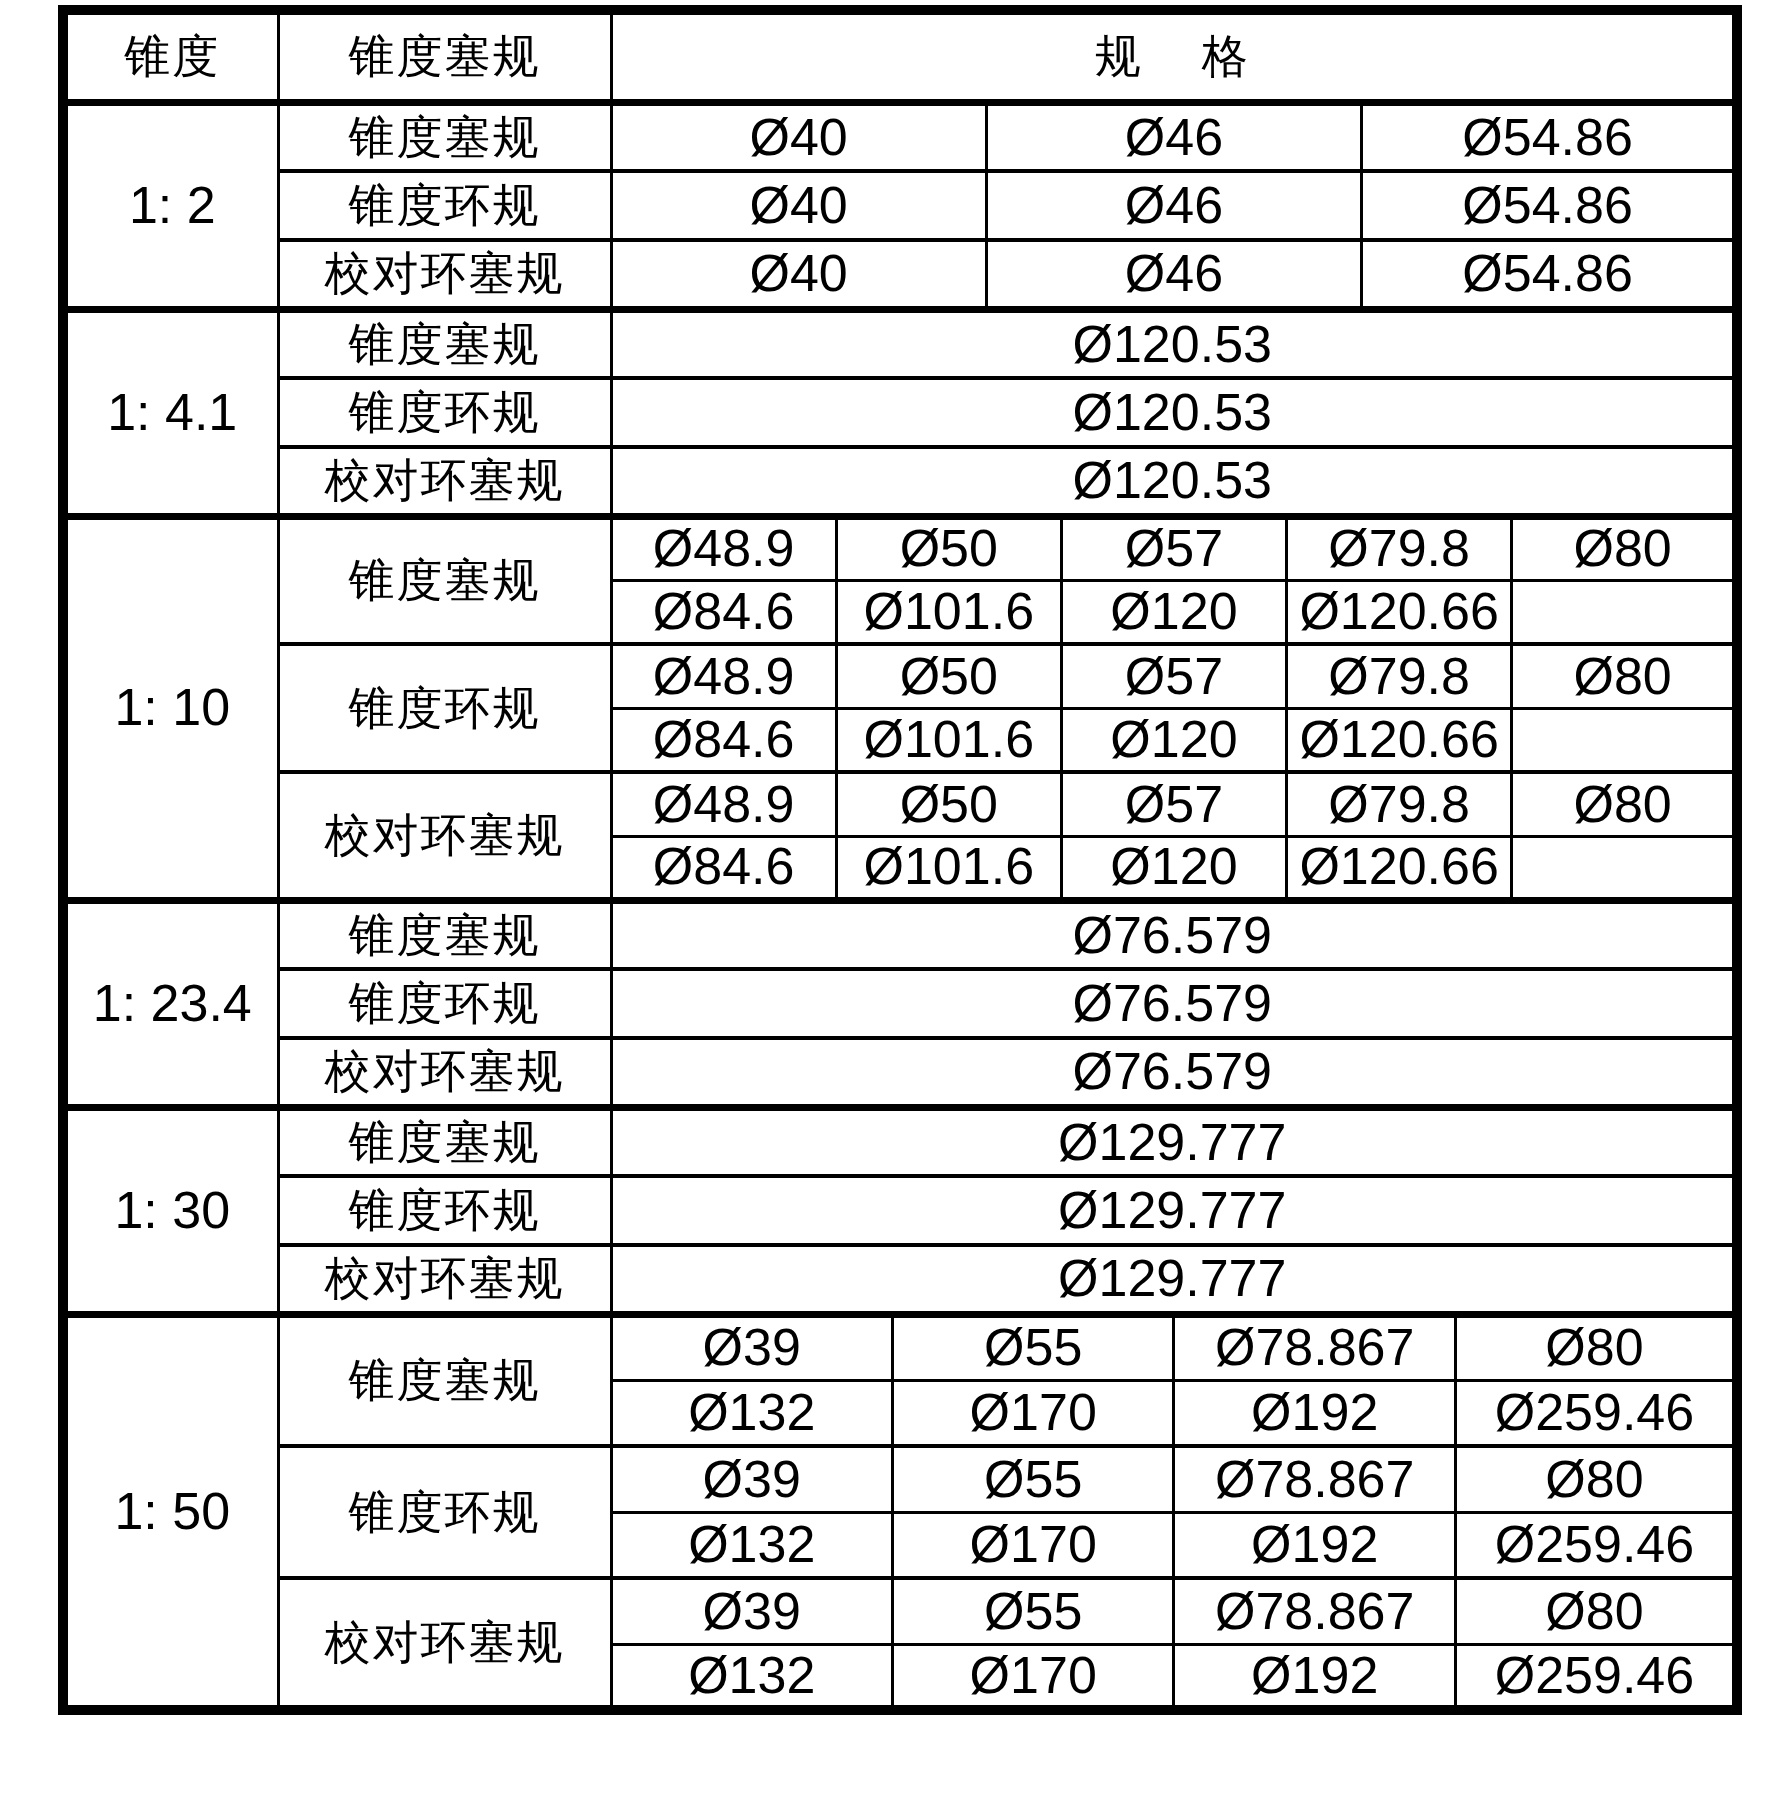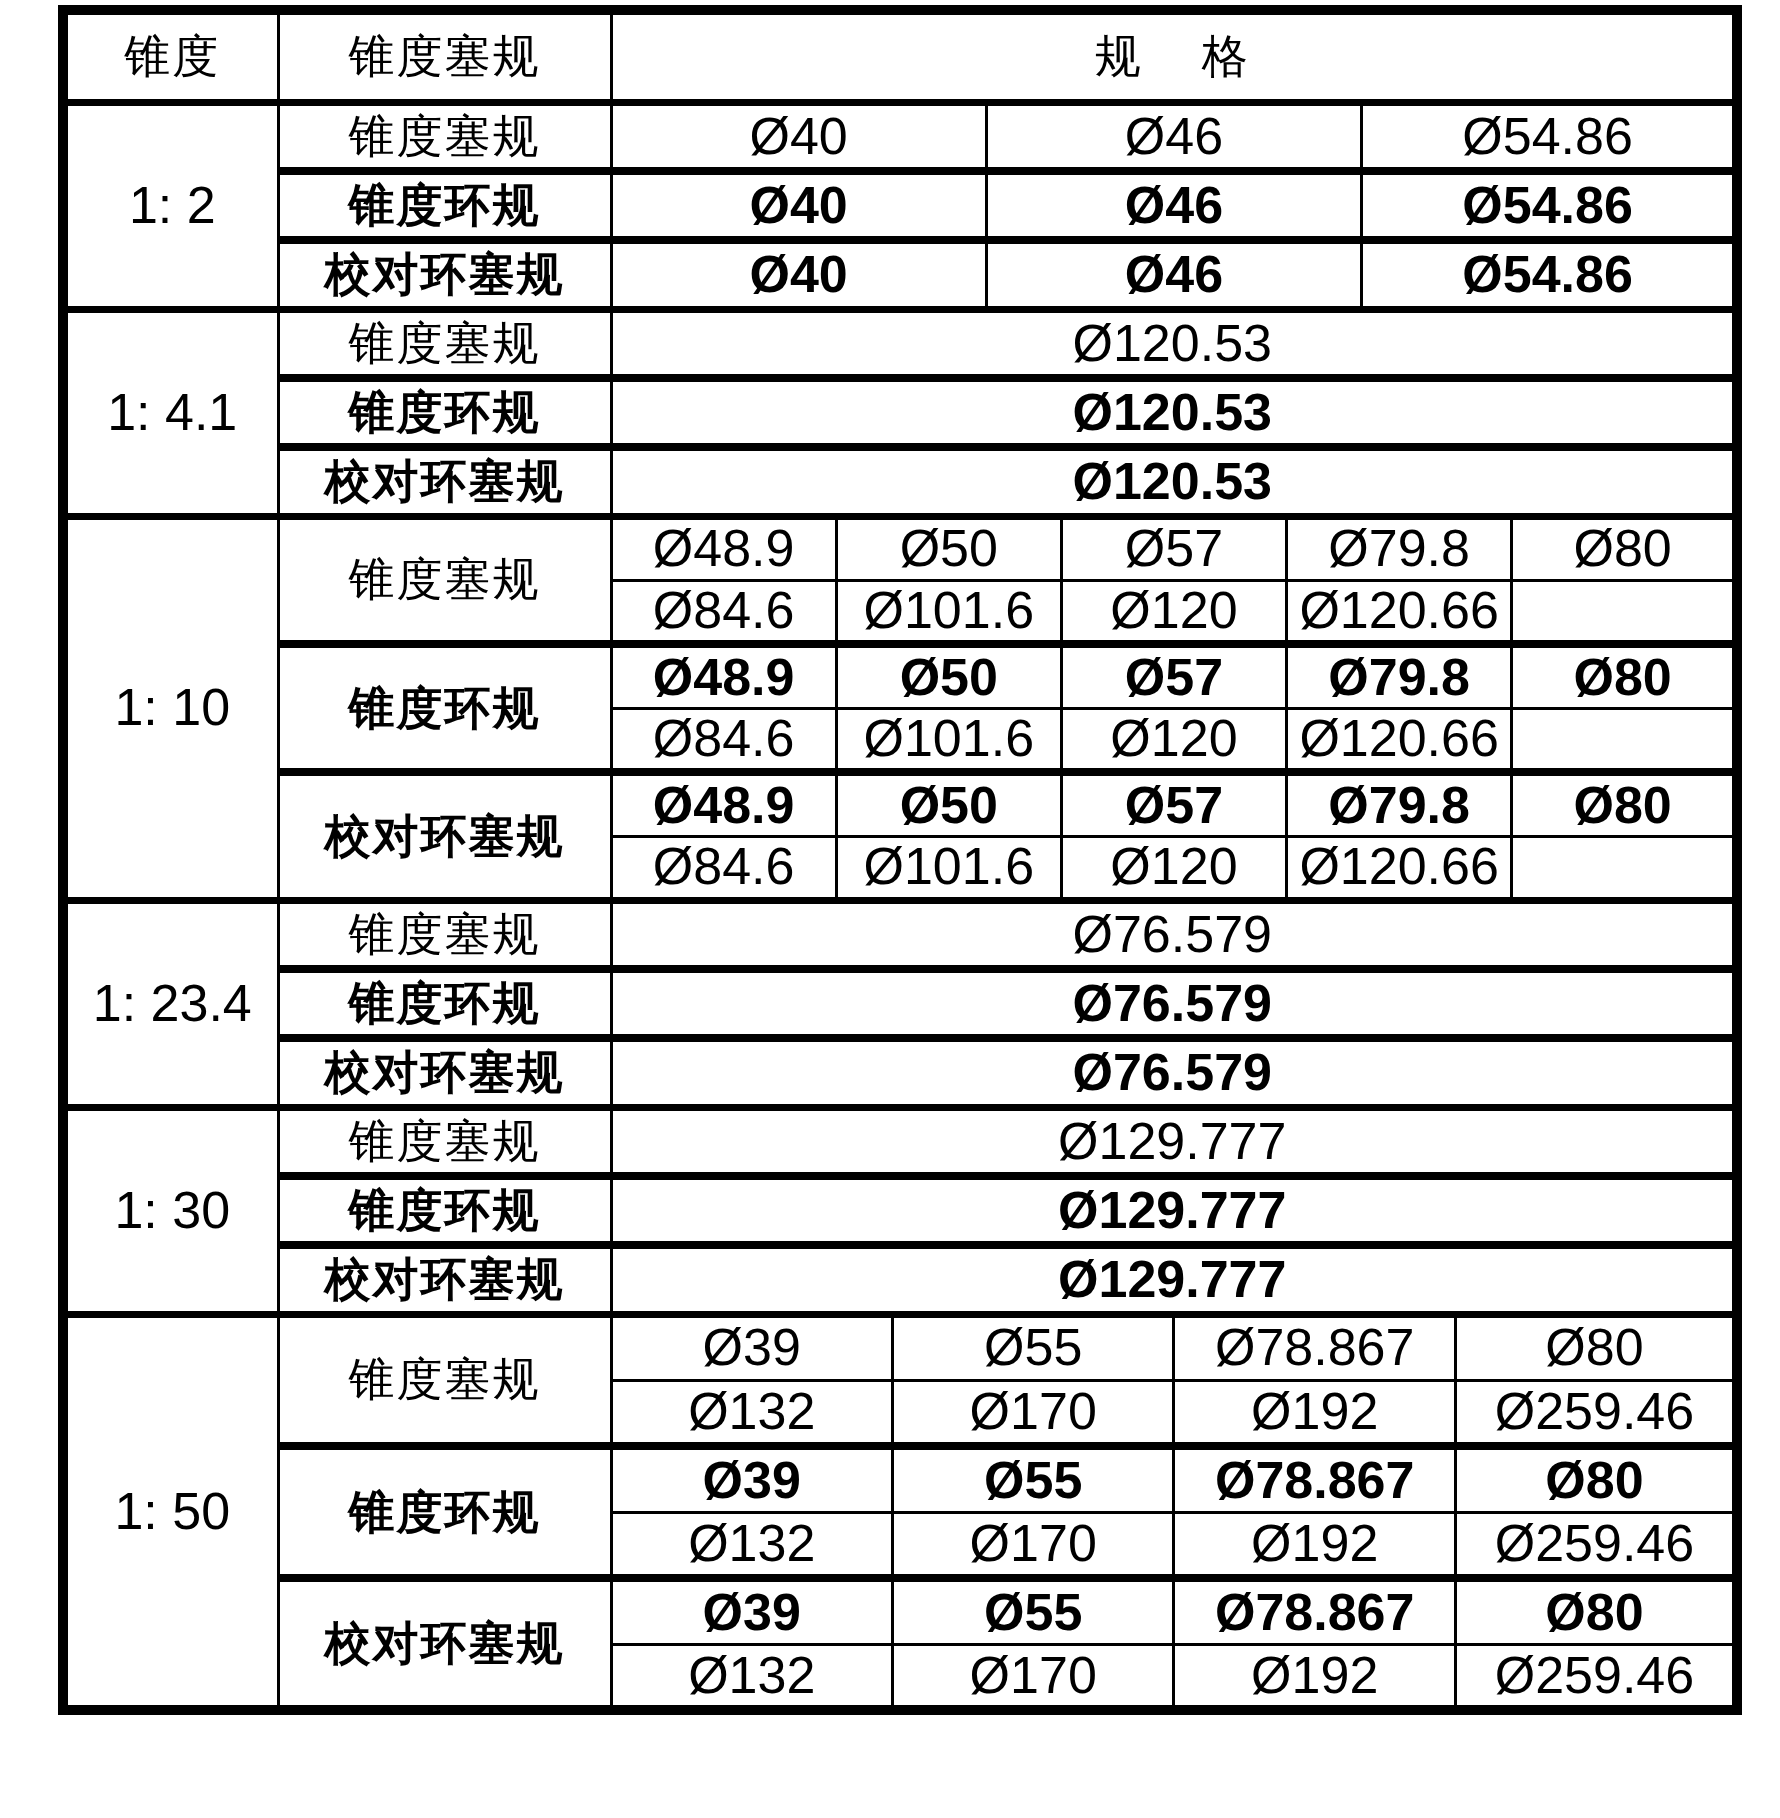--- a/index.html
+++ b/index.html
@@ -31,21 +31,21 @@
     text-align: center;
     vertical-align: middle;
     padding: 0;
     overflow: hidden;
     line-height: 1.1;
   }
   
   tr.header-row { border-bottom: 7px solid #000000; }
   tr.section-start { border-top: 7px solid #000000; }
   
-  tr.group-start { border-top: 8px solid #000000; font-weight: bold; }
+  tr.group-start { border-top: 4px solid #000000; }
   
   td.taper-col { border-right: 6px solid #000000; }
   td.label-col { border-right: 3px solid #000000; }
   
   tr.h-header { height: 92px; }
   tr.h-single { height: 69px; }
   tr.h-sub    { height: 64px; }
   tr.h-sub-lg { height: 66px; }
   
   .cjk { font-size: 46px; letter-spacing: 2px; }

